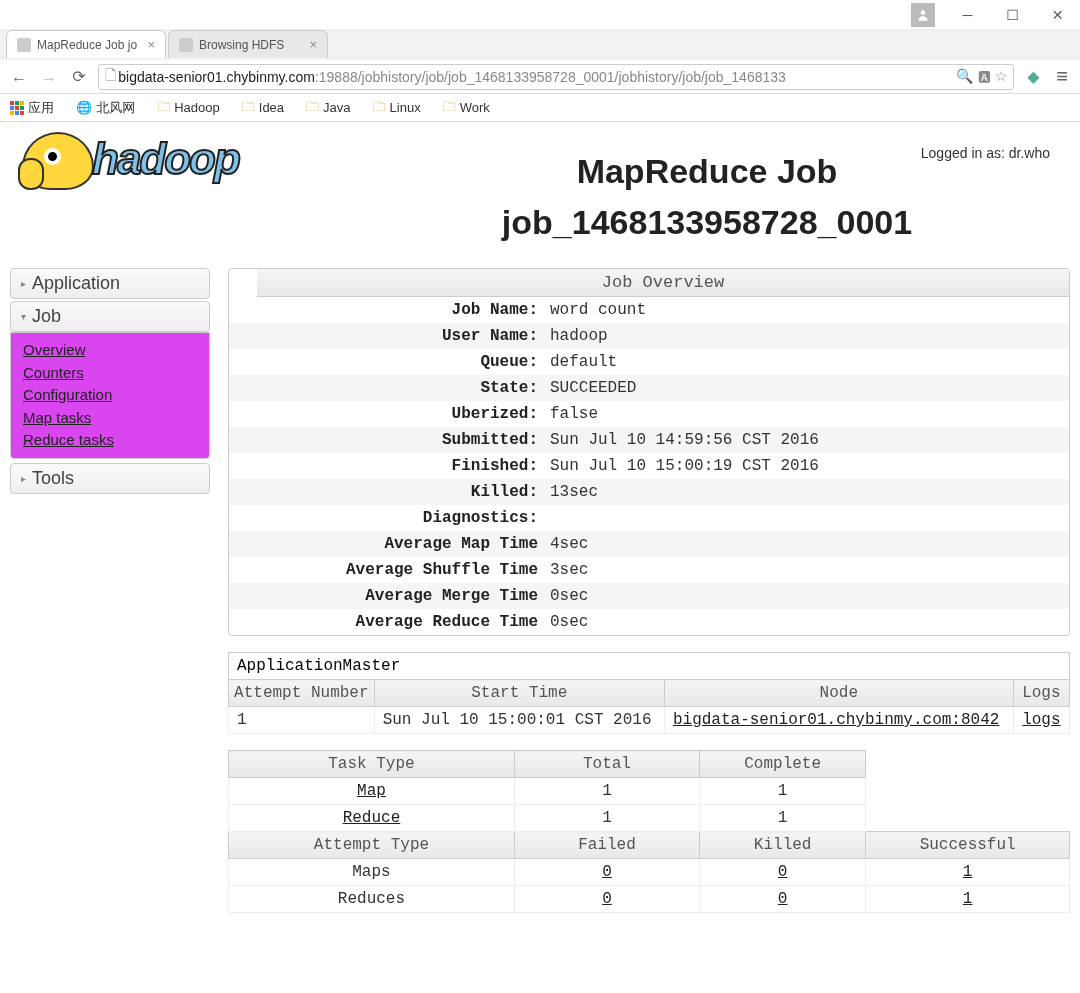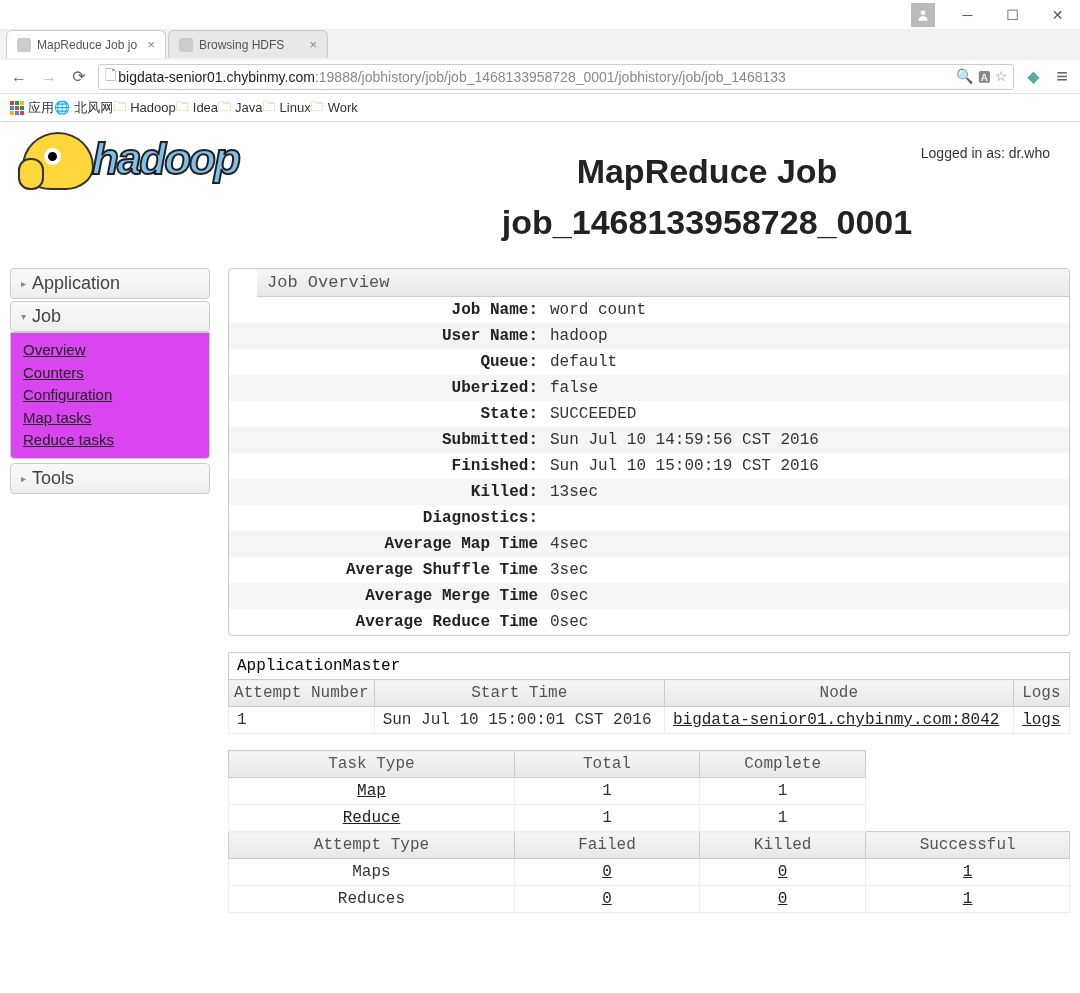--- a/index.html
+++ b/index.html
@@ -85,21 +85,21 @@
 }
 .omni-prefix { color: #888; margin-right: 2px; }
 .omni-host { color: #222; }
 .omni-path { color: #888; }
 .omni-icons { margin-left: auto; display:flex; gap:4px; color:#888; }
 .menu-icon { color:#666; font-size:20px; padding:0 4px; }
 
 .bookmarks {
   display: flex;
   align-items: center;
-  gap: 0;
+  gap: 22px;
   height: 28px;
   padding: 0 10px;
   border-bottom: 1px solid #ddd;
   font-size: 13px;
   color: #333;
 }
 .bm-item { display: flex; align-items: center; gap: 4px; }
 .bm-folder { color: #d7a63f; font-size: 13px; }
 .apps-grid {
   display:inline-grid; grid-template-columns:repeat(3,4px); grid-template-rows:repeat(3,4px);
@@ -172,21 +172,21 @@
   line-height: 1.5;
 }
 .content { flex: 1; font-family: "Courier New", monospace; font-size: 16px; }
 .panel {
   border: 1px solid #ccc;
   border-radius: 4px;
   overflow: hidden;
   margin-bottom: 16px;
 }
 .panel-title {
-  text-align: left;
+  text-align: center;
   background: linear-gradient(#f5f5f5,#e8e8e8);
   padding: 4px 10px;
   font-family: "Courier New", monospace;
   font-size: 17px;
   color: #555;
   border-bottom: 1px solid #ccc;
   margin-left: 28px;
 }
 .info-row { display: flex; min-height: 26px; align-items: center; }
 .info-row:nth-child(even) { background: #f5f5f5; }
@@ -389,26 +389,26 @@
             </div>
             <div class="info-row">
               <div class="info-label">User Name:</div>
               <div class="info-value">hadoop</div>
             </div>
             <div class="info-row">
               <div class="info-label">Queue:</div>
               <div class="info-value">default</div>
             </div>
             <div class="info-row">
+              <div class="info-label">State:</div>
+              <div class="info-value">SUCCEEDED</div>
+            </div>
+            <div class="info-row">
               <div class="info-label">Uberized:</div>
               <div class="info-value">false</div>
-            </div>
-            <div class="info-row">
-              <div class="info-label">State:</div>
-              <div class="info-value">SUCCEEDED</div>
             </div>
             <div class="info-row">
               <div class="info-label">Submitted:</div>
               <div class="info-value">Sun Jul 10 14:59:56 CST 2016</div>
             </div>
             <div class="info-row">
               <div class="info-label">Finished:</div>
               <div class="info-value">Sun Jul 10 15:00:19 CST 2016</div>
             </div>
             <div class="info-row">

